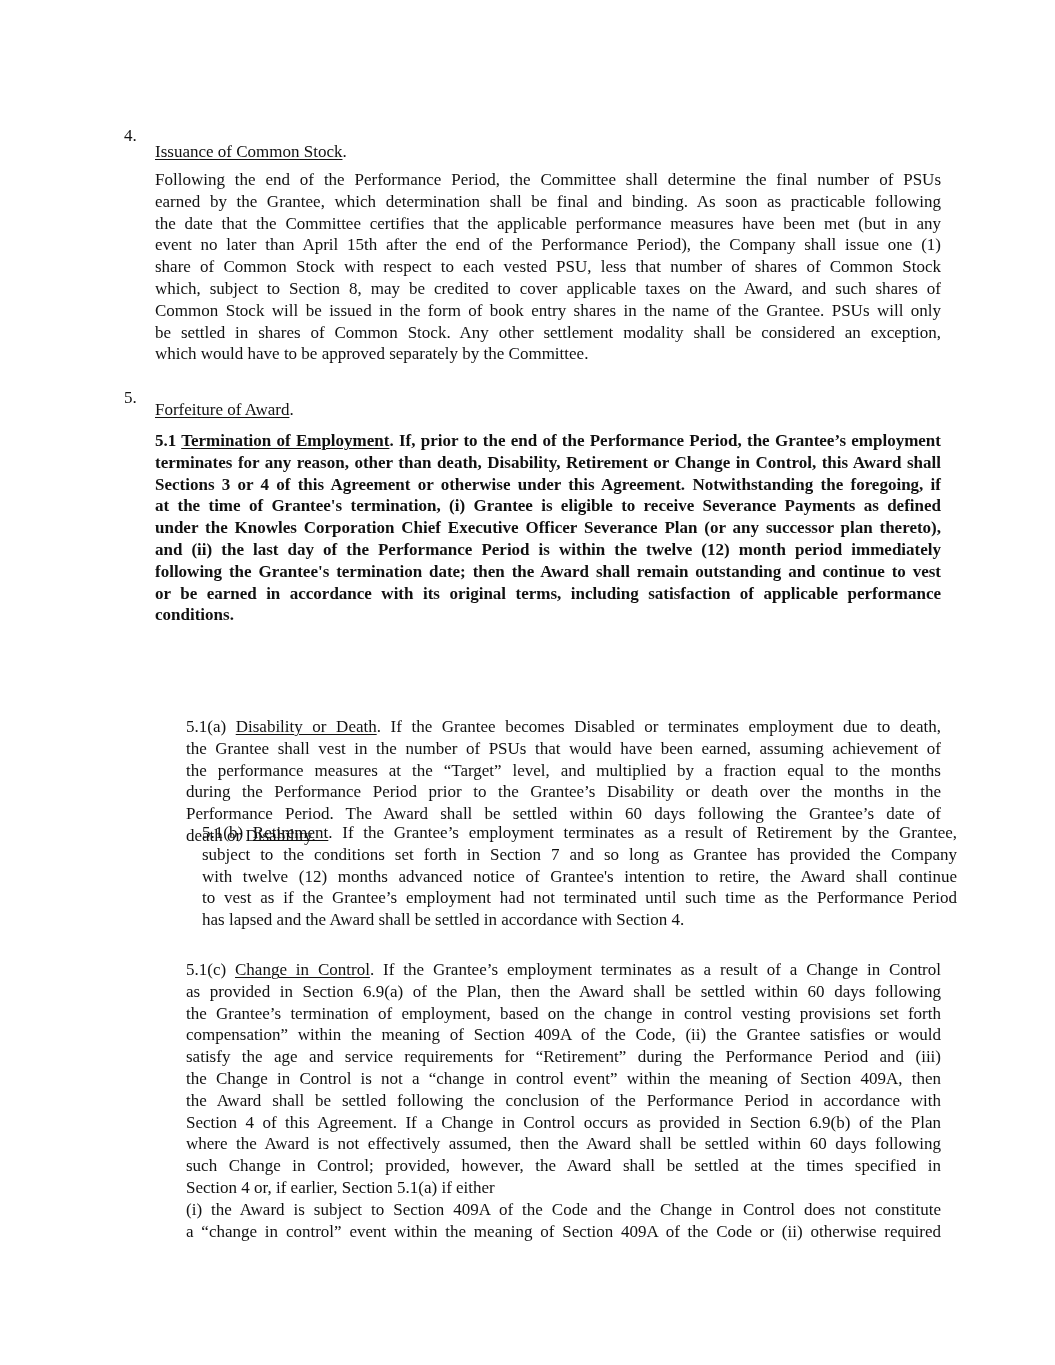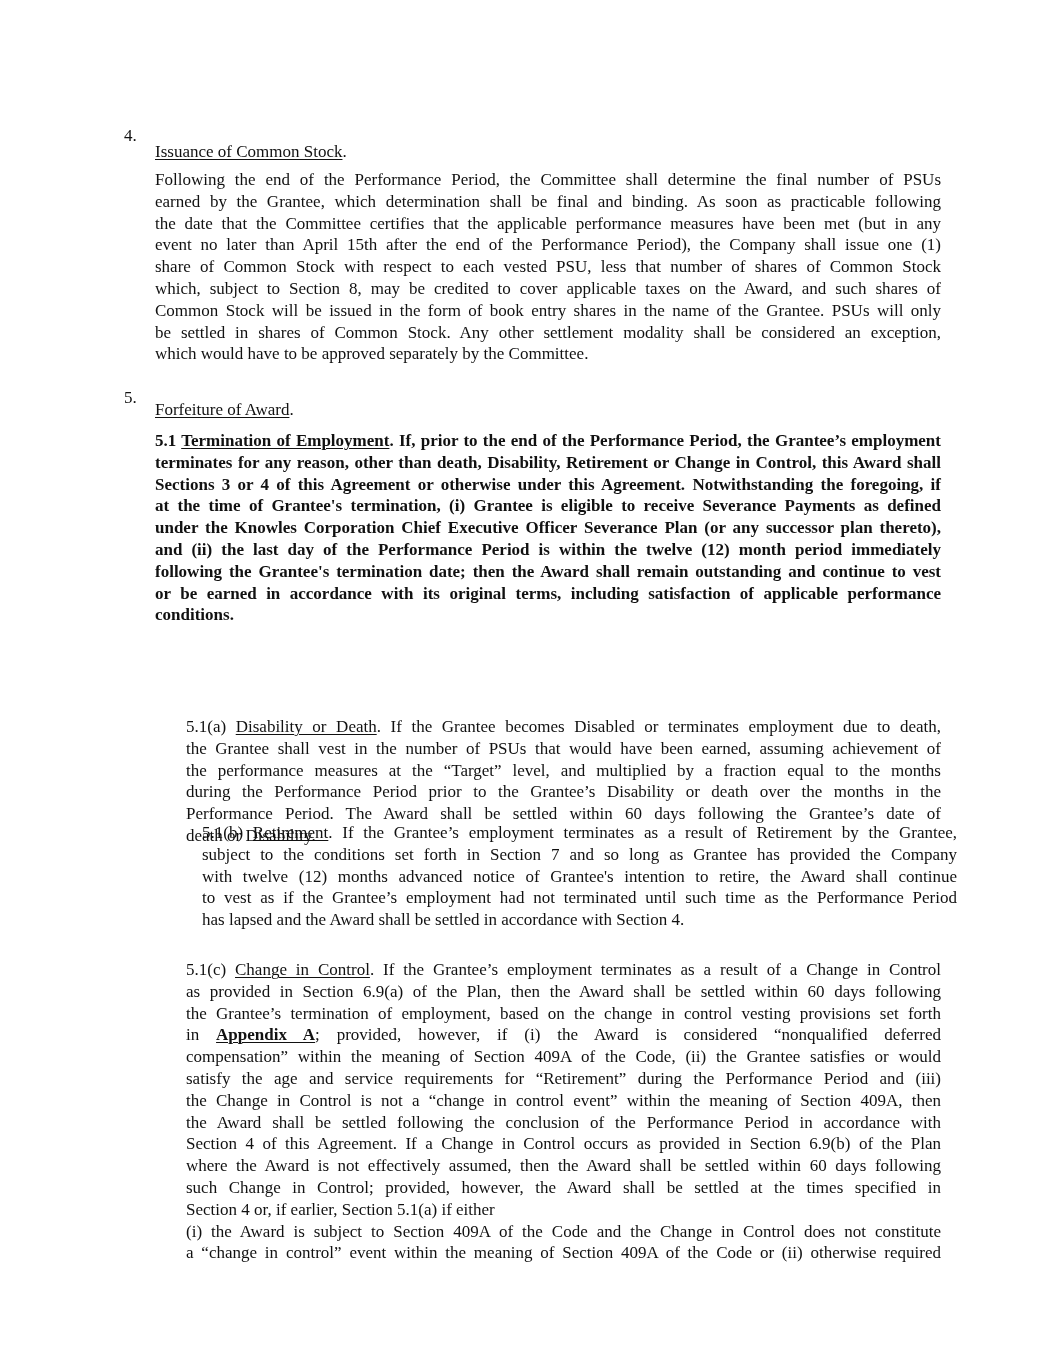--- a/index.html
+++ b/index.html
@@ -79,21 +79,20 @@
         <span class="line">with twelve (12) months advanced notice of Grantee's intention to retire, the Award shall continue</span>
         <span class="line">to vest as if the Grantee’s employment had not terminated until such time as the Performance Period</span>
         <span class="line last">has lapsed and the Award shall be settled in accordance with Section 4.</span>
       </div>
   </div>
 
   <div class="block" style="left:186px; top:959px; width:755px;">
     <span class="line"><span>5.1(c) </span><span class="u">Change in Control</span><span>.  If the Grantee’s employment terminates as a result of a Change in Control</span></span>
     <span class="line">as provided in Section 6.9(a) of the Plan, then the Award shall be settled within 60 days following</span>
     <span class="line">the Grantee’s termination of employment, based on the change in control vesting provisions set forth</span>
-    <span class="line"><span>in </span><span class="u b">Appendix A</span><span>; provided, however, if (i) the Award is considered “nonqualified deferred</span></span>
     <div id="s51c-body">
         <span class="line">compensation” within the meaning of Section 409A of the Code, (ii) the Grantee satisfies or would</span>
         <span class="line">satisfy the age and service requirements for “Retirement” during the Performance Period and (iii)</span>
         <span class="line">the Change in Control is not a “change in control event” within the meaning of Section 409A, then</span>
         <span class="line">the Award shall be settled following the conclusion of the Performance Period in accordance with</span>
         <span class="line">Section 4 of this Agreement.  If a Change in Control occurs as provided in Section 6.9(b) of the Plan</span>
         <span class="line">where the Award is not effectively assumed, then the Award shall be settled within 60 days following</span>
         <span class="line">such Change in Control; provided, however, the Award shall be settled at the times specified in</span>
         <span class="line last">Section 4 or, if earlier, Section 5.1(a) if either</span>
         <span class="line">(i) the Award is subject to Section 409A of the Code and the Change in Control does not constitute</span>

